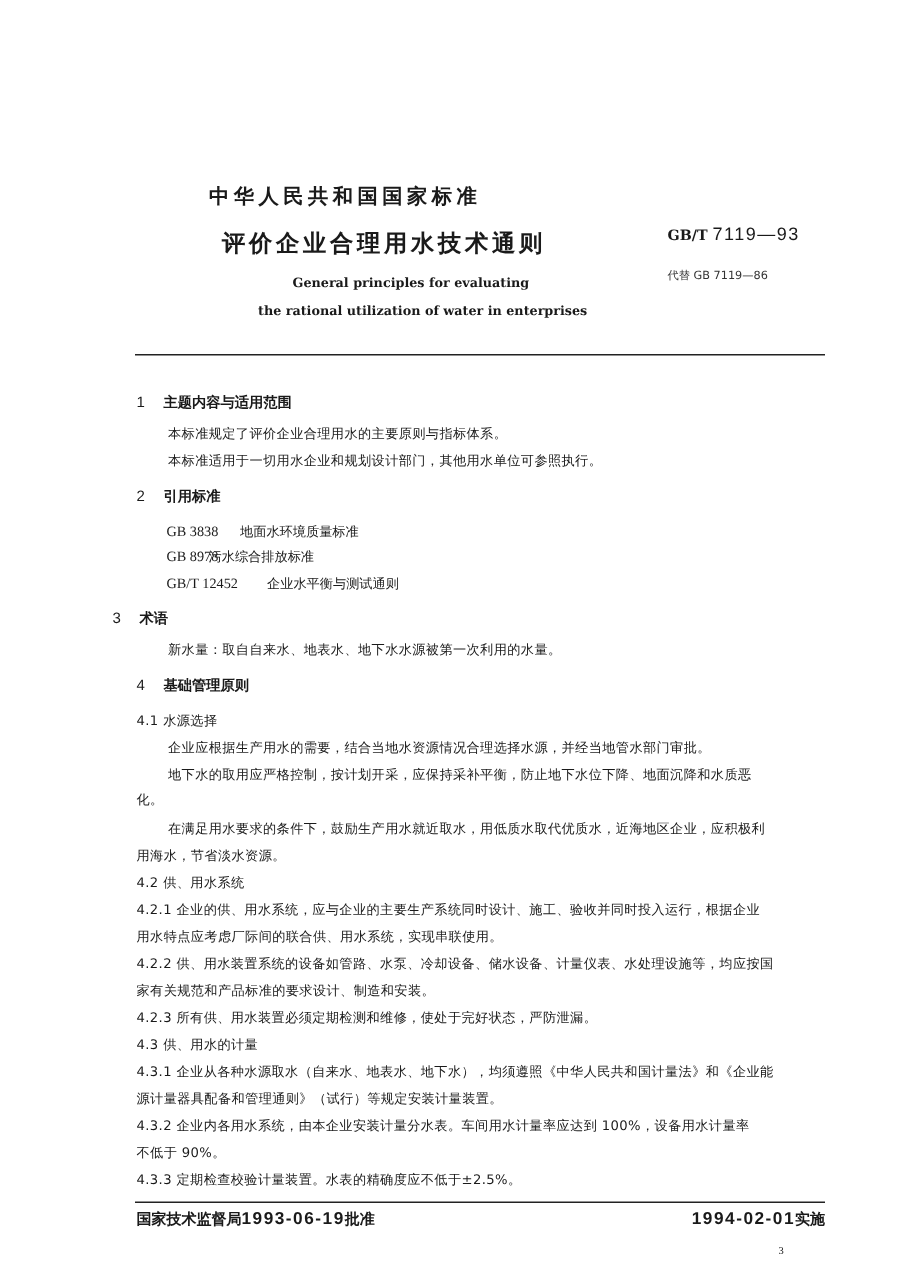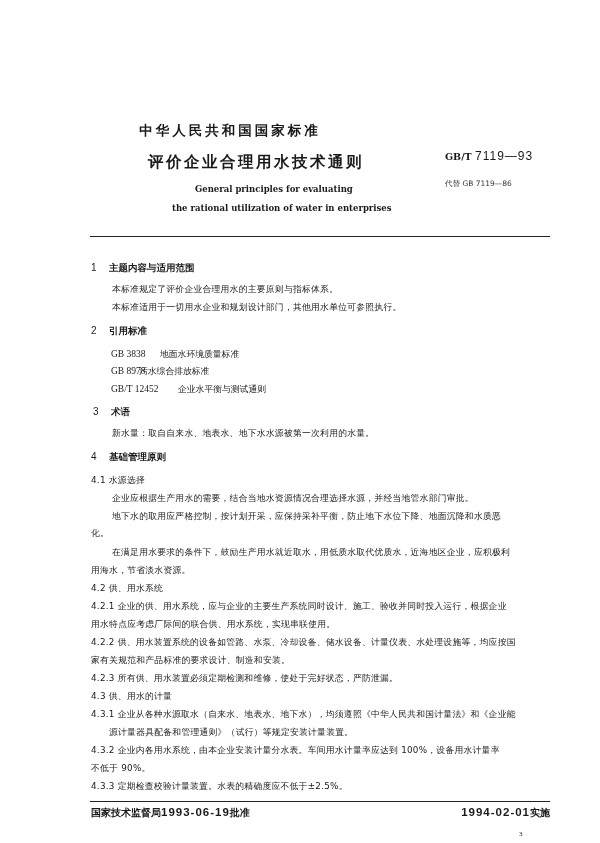--- a/index.html
+++ b/index.html
@@ -54,21 +54,21 @@
 <div class="abs ref" style="left:111px; top:349px;">
   <span class="code" style="width:49px;">GB 3838</span><span>地面水环境质量标准</span>
 </div>
 <div class="abs ref" style="left:111px; top:366px;">
   <span class="code" style="width:28px;">GB 8978</span><span>污水综合排放标准</span>
 </div>
 <div class="abs ref" style="left:111px; top:384px;">
   <span class="code" style="width:67px;">GB/T 12452</span><span>企业水平衡与测试通则</span>
 </div>
 
-<div class="abs h1" style="left:93px; top:406px;">
+<div class="abs h1" style="left:75px; top:406px;">
   <span class="n">3</span><span>术语</span>
 </div>
 <div class="abs p" style="left:112px; top:428px;">新水量：取自自来水、地表水、地下水水源被第一次利用的水量。</div>
 
 <div class="abs h1" style="left:91px; top:451px;">
   <span class="n">4</span><span>基础管理原则</span>
 </div>
 <div class="abs p" style="left:91px; top:475px;">4.1  水源选择</div>
 <div class="abs p" style="left:112px; top:493px;">企业应根据生产用水的需要，结合当地水资源情况合理选择水源，并经当地管水部门审批。</div>
 <div class="abs p" style="left:112px; top:511px;">地下水的取用应严格控制，按计划开采，应保持采补平衡，防止地下水位下降、地面沉降和水质恶</div>
@@ -76,21 +76,21 @@
 <div class="abs p" style="left:112px; top:547px;">在满足用水要求的条件下，鼓励生产用水就近取水，用低质水取代优质水，近海地区企业，应积极利</div>
 <div class="abs p" style="left:91px; top:565px;">用海水，节省淡水资源。</div>
 <div class="abs p" style="left:91px; top:583px;">4.2  供、用水系统</div>
 <div class="abs p" style="left:91px; top:601px;">4.2.1  企业的供、用水系统，应与企业的主要生产系统同时设计、施工、验收并同时投入运行，根据企业</div>
 <div class="abs p" style="left:91px; top:619px;">用水特点应考虑厂际间的联合供、用水系统，实现串联使用。</div>
 <div class="abs p" style="left:91px; top:637px;">4.2.2  供、用水装置系统的设备如管路、水泵、冷却设备、储水设备、计量仪表、水处理设施等，均应按国</div>
 <div class="abs p" style="left:91px; top:655px;">家有关规范和产品标准的要求设计、制造和安装。</div>
 <div class="abs p" style="left:91px; top:673px;">4.2.3  所有供、用水装置必须定期检测和维修，使处于完好状态，严防泄漏。</div>
 <div class="abs p" style="left:91px; top:691px;">4.3  供、用水的计量</div>
 <div class="abs p" style="left:91px; top:709px;">4.3.1  企业从各种水源取水（自来水、地表水、地下水），均须遵照《中华人民共和国计量法》和《企业能</div>
-<div class="abs p" style="left:91px; top:727px;margin-left:18px;">源计量器具配备和管理通则》（试行）等规定安装计量装置。</div>
+<div class="abs p" style="left:91px; top:727px;">源计量器具配备和管理通则》（试行）等规定安装计量装置。</div>
 <div class="abs p" style="left:91px; top:745px;">4.3.2  企业内各用水系统，由本企业安装计量分水表。车间用水计量率应达到 100%，设备用水计量率</div>
 <div class="abs p" style="left:91px; top:763px;">不低于 90%。</div>
 <div class="abs p" style="left:91px; top:781px;">4.3.3  定期检查校验计量装置。水表的精确度应不低于±2.5%。</div>
 
 <div class="rule" style="left:90px; width:460px; top:801px;"></div>
 <div class="abs foot" style="left:91px; top:806px;">
   <span>国家技术监督局</span><span class="d">1993-06-19</span><span>批准</span>
 </div>
 <div class="abs foot" style="right:50px; top:806px;">
   <span class="d">1994-02-01</span><span>实施</span>

